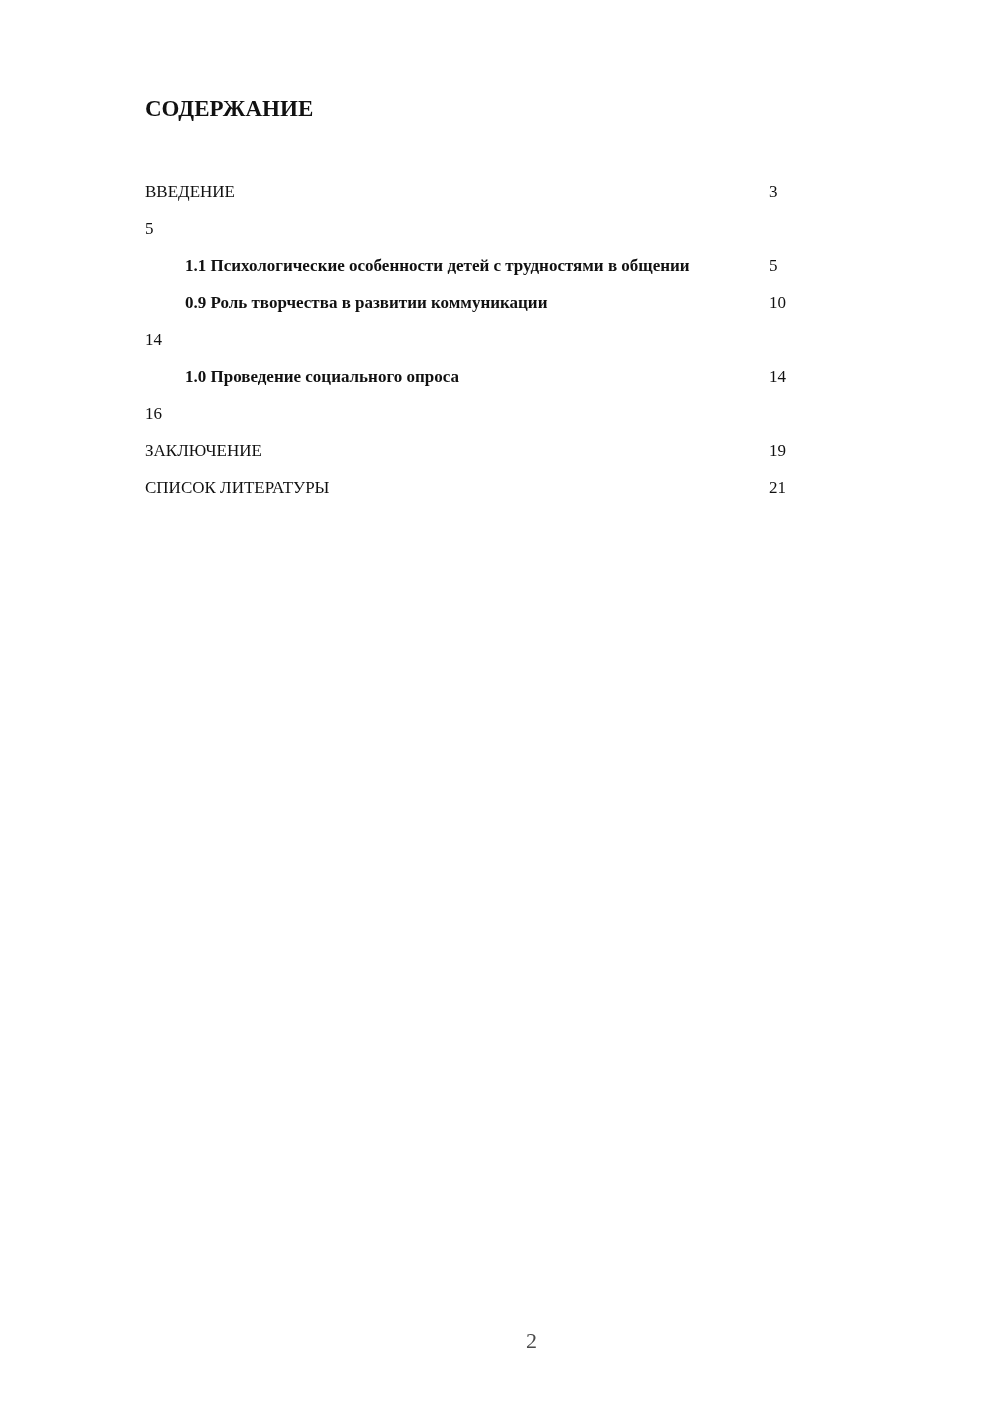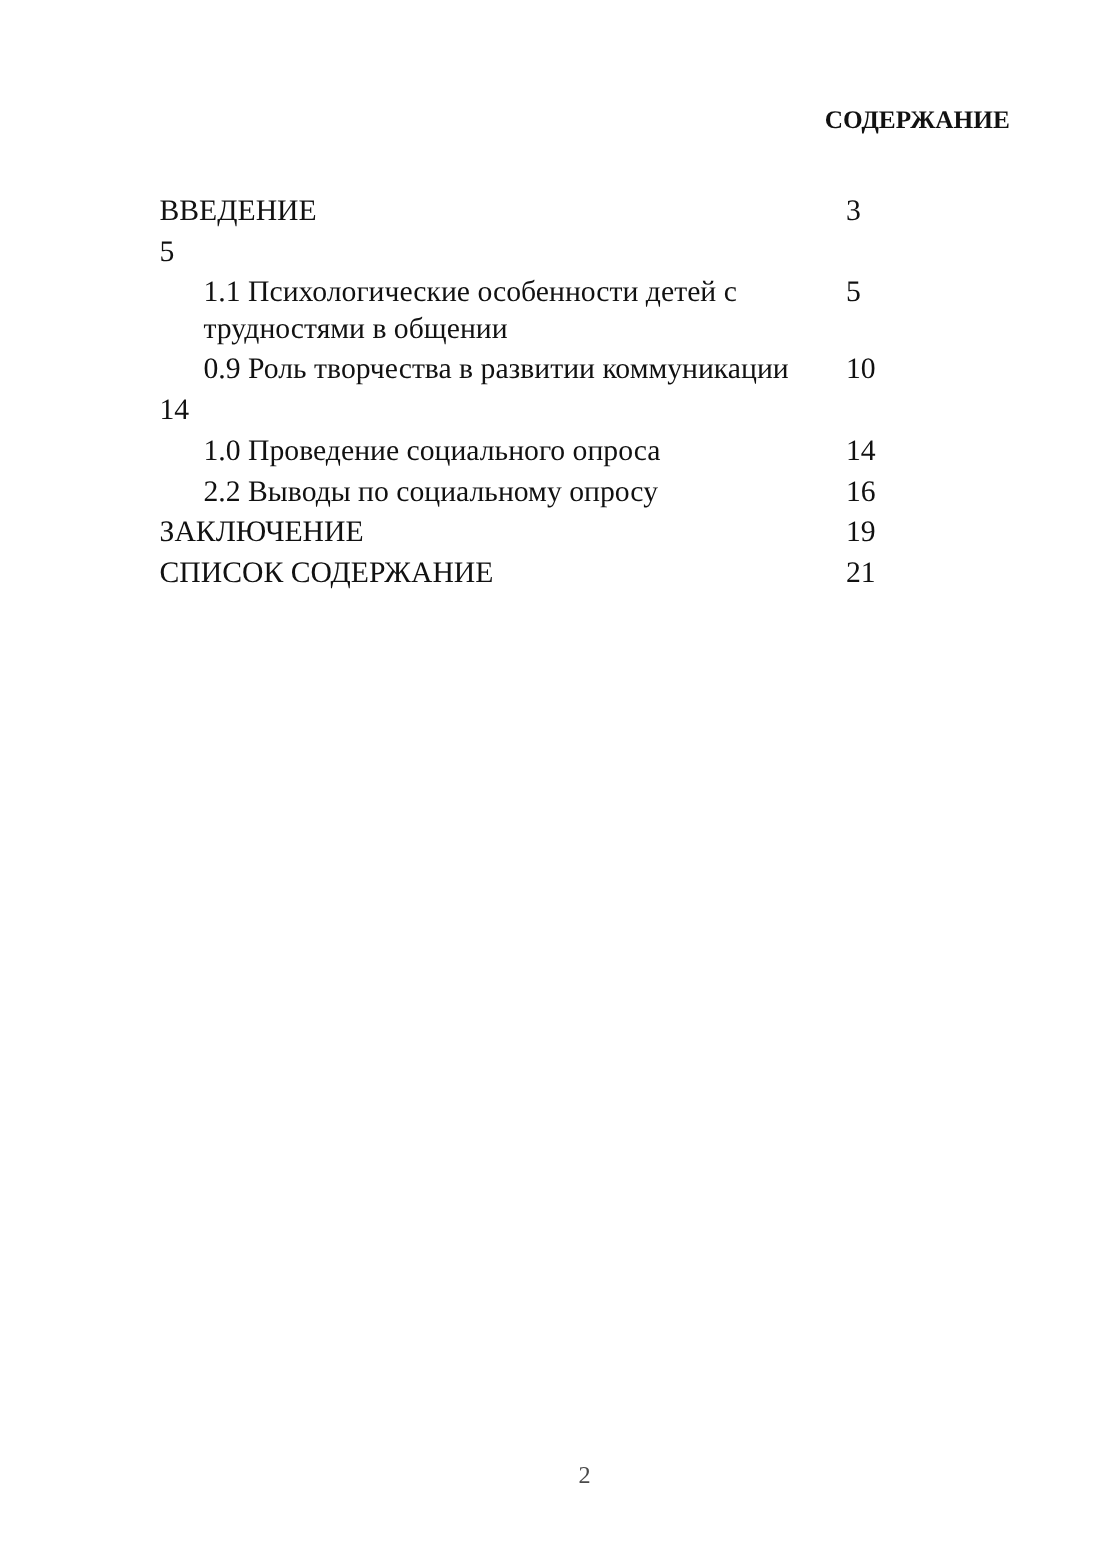--- a/index.html
+++ b/index.html
@@ -12,43 +12,44 @@
     width: 1000px;
     height: 1414px;
     background: var(--bg, #ffffff);
     font-family: "Liberation Serif", "DejaVu Serif", serif;
     color: var(--text, #111111);
     overflow: hidden;
   }
   .toc-title {
     margin: 0 82px 0 145px;
     padding-top: 95px;
-    text-align: right;
+    text-align: left;
     font-size: 23px;
     font-weight: bold;
     line-height: 28px;
   }
   .toc-list {
     margin: 52px 82px 0 145px;
   }
   .toc-row {
     display: flex;
     align-items: flex-start;
-    font-size: 27px;
+    font-size: 17px;
     line-height: 33px;
     margin-bottom: 4px;
   }
   .toc-label {
     flex: 1 1 auto;
     max-width: 600px;
     padding-right: 24px;
   }
   .toc-row.level-1 .toc-label {
     padding-left: 40px;
     max-width: 560px;
+    font-weight: bold;
   }
   .toc-page {
     flex: 0 0 auto;
     text-align: right;
   }
   .page-footer {
     position: absolute;
     top: 1326px;
     left: 145px;
     right: 82px;
@@ -81,29 +82,28 @@
         <span class="toc-page">10</span>
       </div>
       <div class="toc-row">
         <span class="toc-page">14</span>
       </div>
       <div class="toc-row level-1">
         <span class="toc-label">1.0 Проведение социального опроса</span>
         <span class="toc-page">14</span>
       </div>
       <div class="toc-row level-1">
-        <span class="toc-label">2.2 Выводы по социальному опросу</span>
         <span class="toc-page">16</span>
       </div>
       <div class="toc-row">
         <span class="toc-label">ЗАКЛЮЧЕНИЕ</span>
         <span class="toc-page">19</span>
       </div>
       <div class="toc-row">
-        <span class="toc-label">СПИСОК СОДЕРЖАНИЕ</span>
+        <span class="toc-label">СПИСОК ЛИТЕРАТУРЫ</span>
         <span class="toc-page">21</span>
       </div>
     </div>
 
   <div class="page-footer">
     <span>2</span>
   </div>
 </div>
 
 </body></html>

